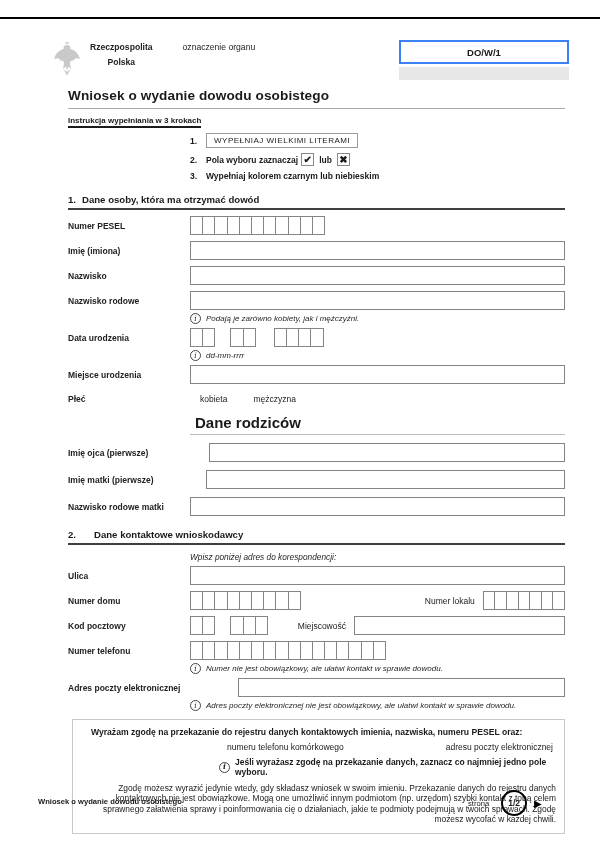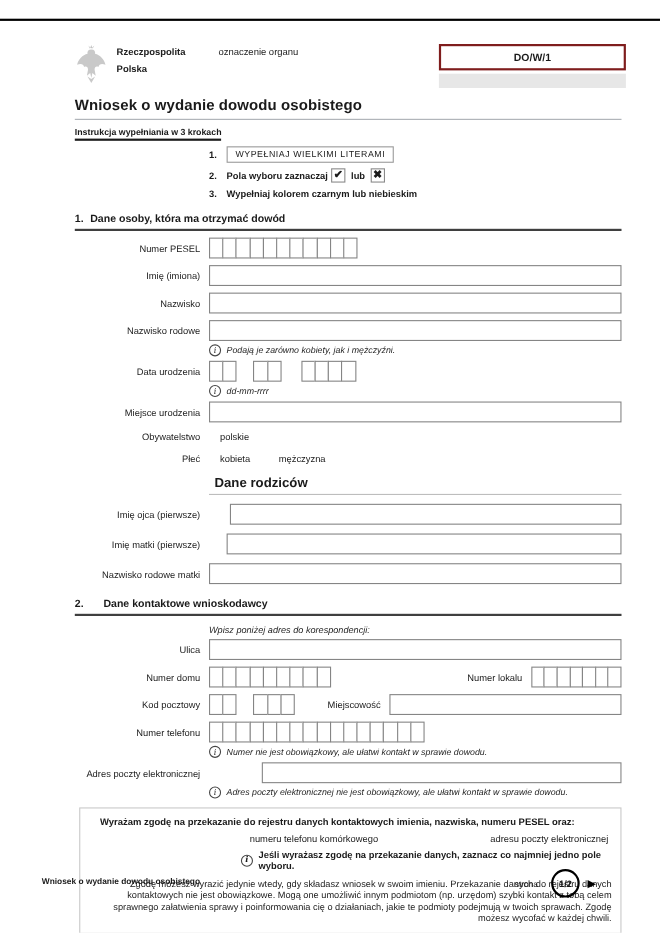--- a/index.html
+++ b/index.html
@@ -1,25 +1,25 @@
 <!DOCTYPE html>
 <html><head>
 <meta charset="utf-8">
 <style>
   html,body{margin:0;padding:0;background:#fff;}
   body{width:600px;height:848px;position:relative;overflow:hidden;
        font-family:"Liberation Sans",sans-serif;color:#1a1a1a;}
   .topline{position:absolute;top:17px;left:0;width:600px;height:2px;background:#000;}
 
   
-  .hdr{position:absolute;top:40px;left:68px;display:flex;align-items:flex-start;}
+  .hdr{position:absolute;top:40px;left:52px;display:flex;align-items:flex-start;text-align:center;}
   .eagle{width:30px;height:36px;flex:none;}
   .rp{margin-left:8px;font-size:8.6px;font-weight:bold;line-height:15px;color:#222;}
   .organ{margin-left:30px;font-size:8.6px;line-height:15px;color:#222;}
-  .codebox{position:absolute;top:40px;left:399px;width:166px;height:20px;border:2px solid #7f1d1d;
+  .codebox{position:absolute;top:40px;left:399px;width:166px;height:20px;border:2px solid #3b82f6;
            display:flex;align-items:center;justify-content:center;font-size:9.5px;font-weight:bold;}
   .graybox{position:absolute;top:67px;left:399px;width:170px;height:13px;background:#e7e7e7;}
 
   
   .content{position:absolute;top:88px;left:68px;width:497px;}
   .title{font-size:13.6px;font-weight:bold;letter-spacing:.1px;padding-bottom:5px;border-bottom:1px solid #a9adb3;}
   .instr-head{display:inline-block;margin-top:7px;font-size:8px;font-weight:bold;
               border-bottom:2px solid #1a1a1a;padding-bottom:1px;}
   .step{display:flex;align-items:center;margin-left:122px;margin-top:5px;font-size:8.5px;}
   .step-num{font-weight:bold;width:16px;flex:none;}
@@ -28,37 +28,37 @@
   .cbx{width:11px;height:11px;border:1px solid #8a8a8a;display:inline-flex;align-items:center;
        justify-content:center;font-size:10px;font-weight:bold;margin:0 3px;flex:none;line-height:1;}
   .lub{font-weight:bold;margin:0 2px;}
 
   .sec-head{display:flex;margin-top:13px;font-size:9.6px;font-weight:bold;
             border-bottom:2px solid #3f3f3f;padding-bottom:3px;}
   .sec-num{width:14px;flex:none;}
   .sec-num.wide{width:26px;}
 
   .row{display:flex;align-items:center;margin-top:6px;}
-  .lbl{width:122px;flex:none;box-sizing:border-box;text-align:right;padding-right:8px;
-       font-size:8.5px;color:#222;}
+  .lbl{width:122px;flex:none;box-sizing:border-box;padding-right:8px;
+       font-size:8.5px;color:#222;font-weight:bold;}
   .input{flex:1;height:19px;border:1px solid #858585;background:#fff;box-sizing:border-box;}
   .cells{display:flex;}
   .cell{width:13.2px;height:19px;border:1px solid #858585;margin-left:-1px;background:#fff;box-sizing:border-box;flex:none;}
   .cells .cell:first-child{margin-left:0;}
   .cells-sm .cell{width:12.6px;}
   .gap15{width:15px;flex:none;}
   .gap18{width:18px;flex:none;}
   .hint{display:flex;align-items:center;margin-left:122px;margin-top:3px;
         font-size:8px;font-style:italic;color:#1f1f1f;}
   .info-i{width:9px;height:9px;border:1px solid #444;border-radius:50%;display:inline-flex;
           align-items:center;justify-content:center;font-size:7.5px;font-style:italic;
           font-family:"DejaVu Serif",serif;margin-right:5px;flex:none;line-height:1;}
   .val{font-size:8.5px;margin-left:10px;}
   .val + .val{margin-left:26px;}
-  .sub-head{margin-left:122px;margin-top:10px;font-size:12px;font-weight:bold;
+  .sub-head{margin-left:122px;margin-top:10px;font-size:15px;font-weight:bold;
             border-bottom:1px solid #bdbdbd;padding-bottom:3px;padding-left:5px;}
   .flexlbl{flex:1;text-align:right;padding-right:8px;font-size:8.5px;}
   .city-input{width:211px;flex:none;height:19px;border:1px solid #858585;box-sizing:border-box;}
 
   .consent{margin-top:8px;margin-left:4px;border:1px solid #c9c9c9;padding:7px 8px 8px 6px;}
   .consent-head{font-size:8.6px;font-weight:bold;margin-left:12px;}
   .consent-opts{display:flex;margin-top:5px;font-size:8.5px;}
   .opt1{margin-left:148px;}
   .opt2{margin-left:102px;}
   .consent-hint{display:flex;align-items:center;margin-top:5px;margin-left:140px;
@@ -178,24 +178,20 @@
   <div class="hint">
     <span class="info-i">i</span>
     <span>dd-mm-rrrr</span>
   </div>
 
   <div class="row" style="margin-top:4px;">
     <span class="lbl">Miejsce urodzenia</span>
     <span class="input"></span>
   </div>
 
-  <div class="row" style="margin-top:8px;">
-    <span class="lbl">Obywatelstwo</span>
-    <span class="val">polskie</span>
-  </div>
 
   <div class="row" style="margin-top:10px;">
     <span class="lbl">Płeć</span>
     <span class="val">kobieta</span>
     <span class="val">mężczyzna</span>
   </div>
 
   <div class="sub-head">Dane rodziców</div>
 
   <div class="row" style="margin-top:8px;gap:19px;">

